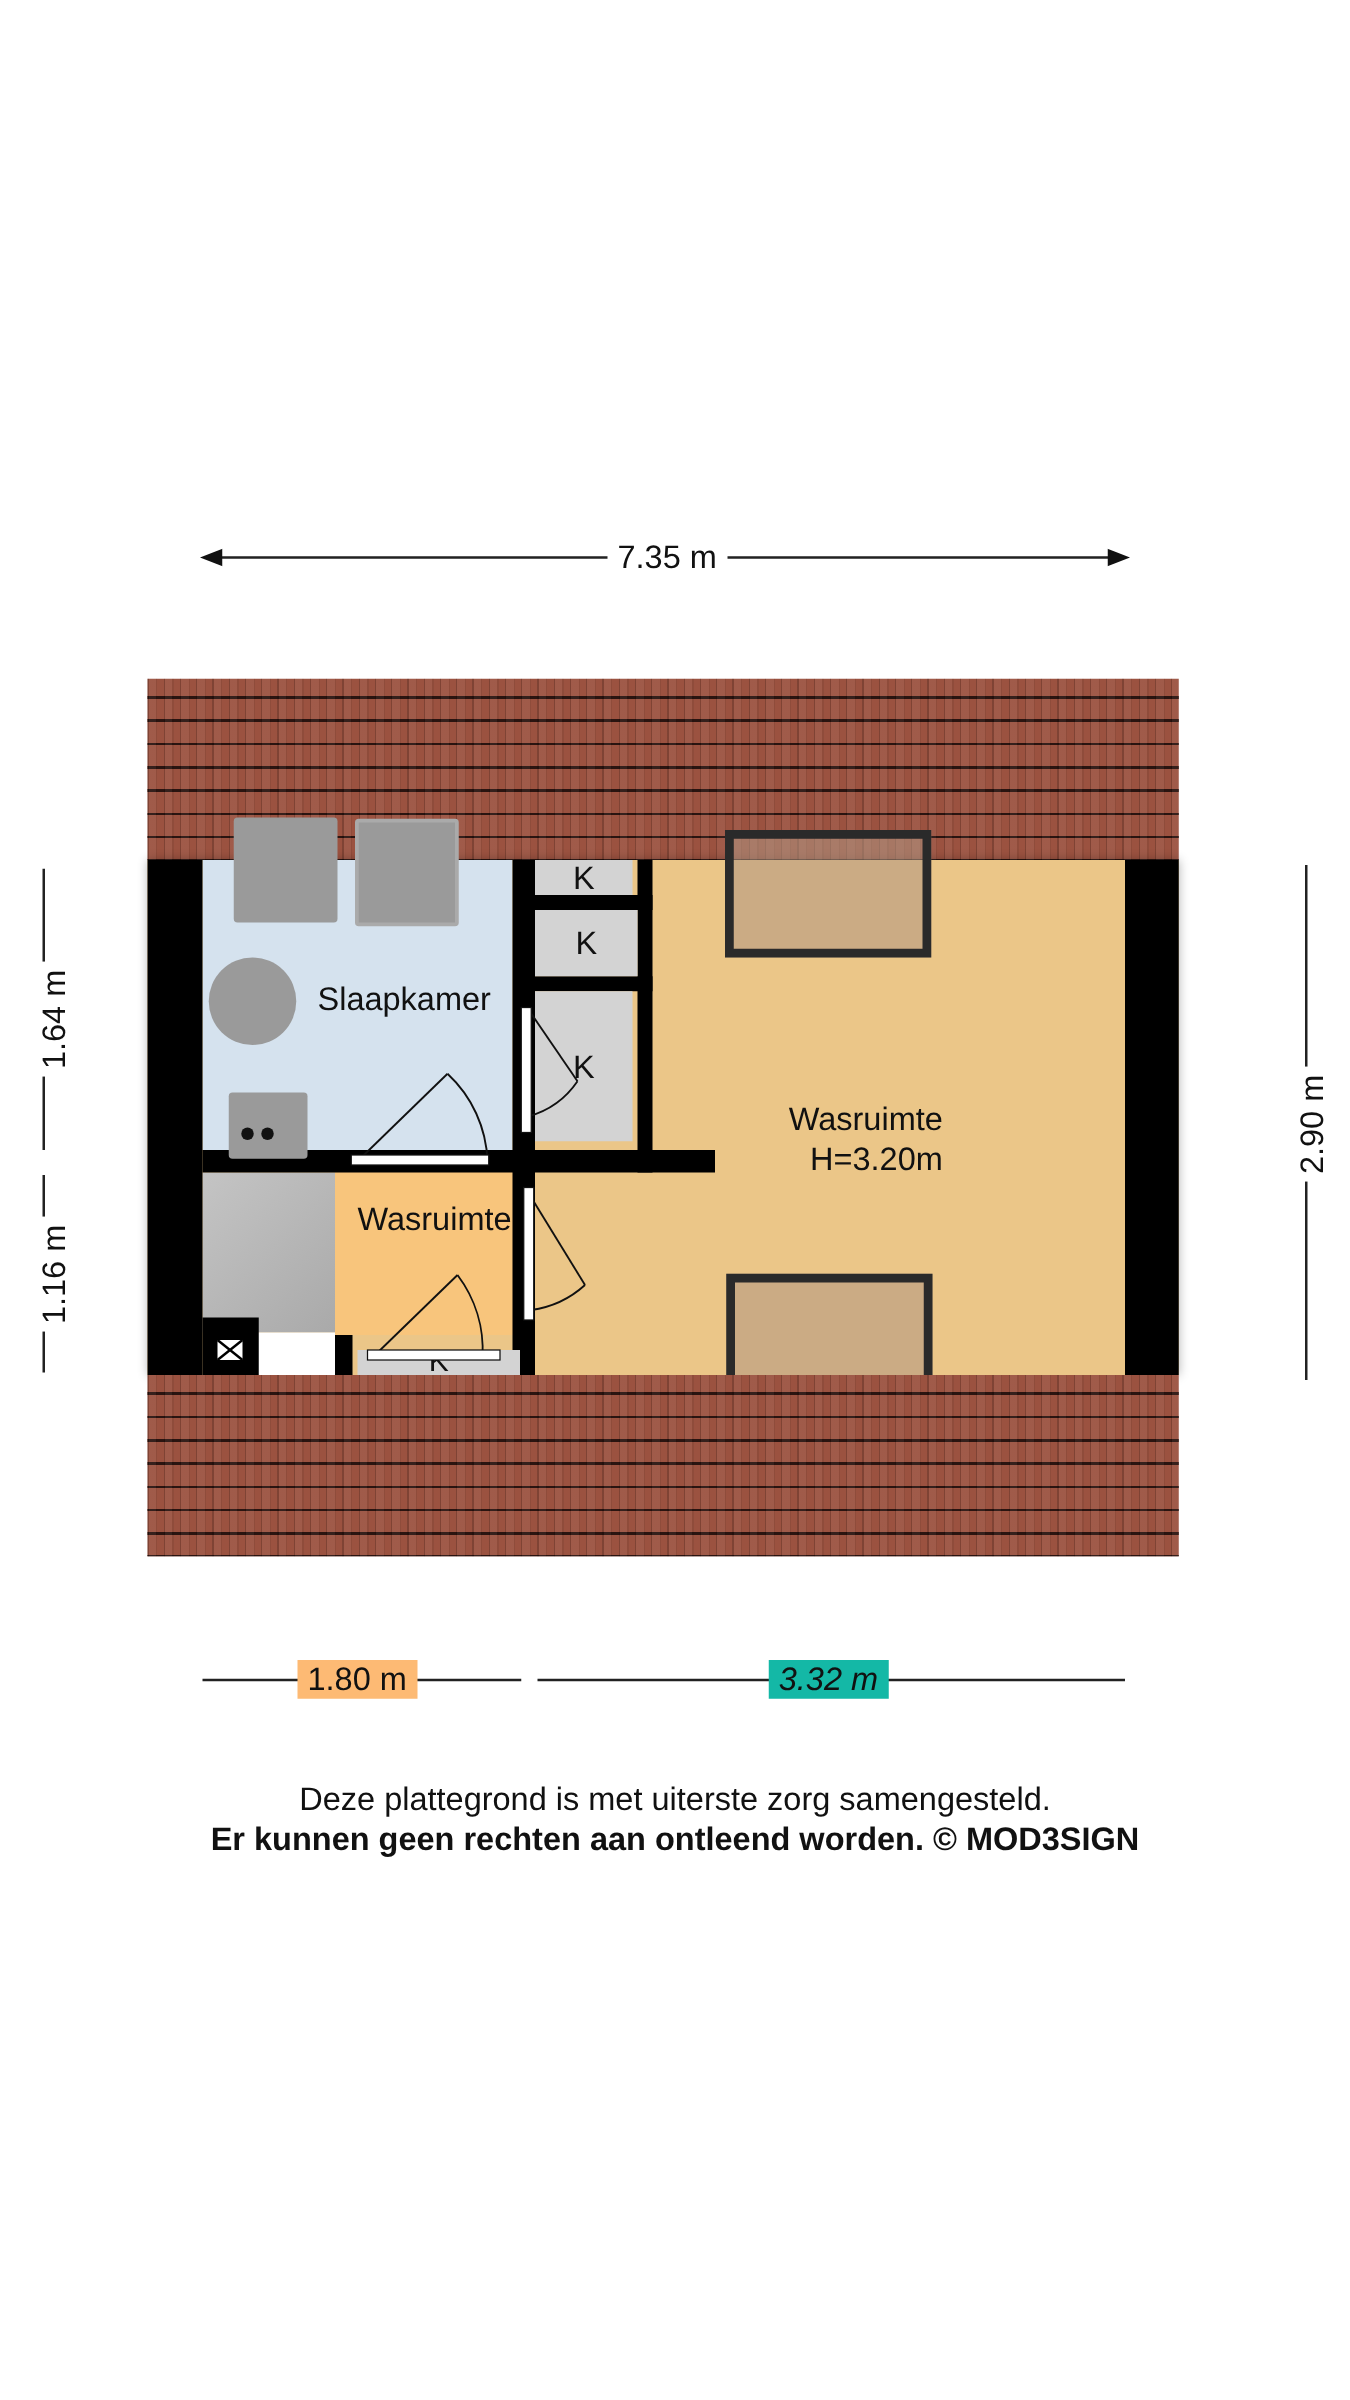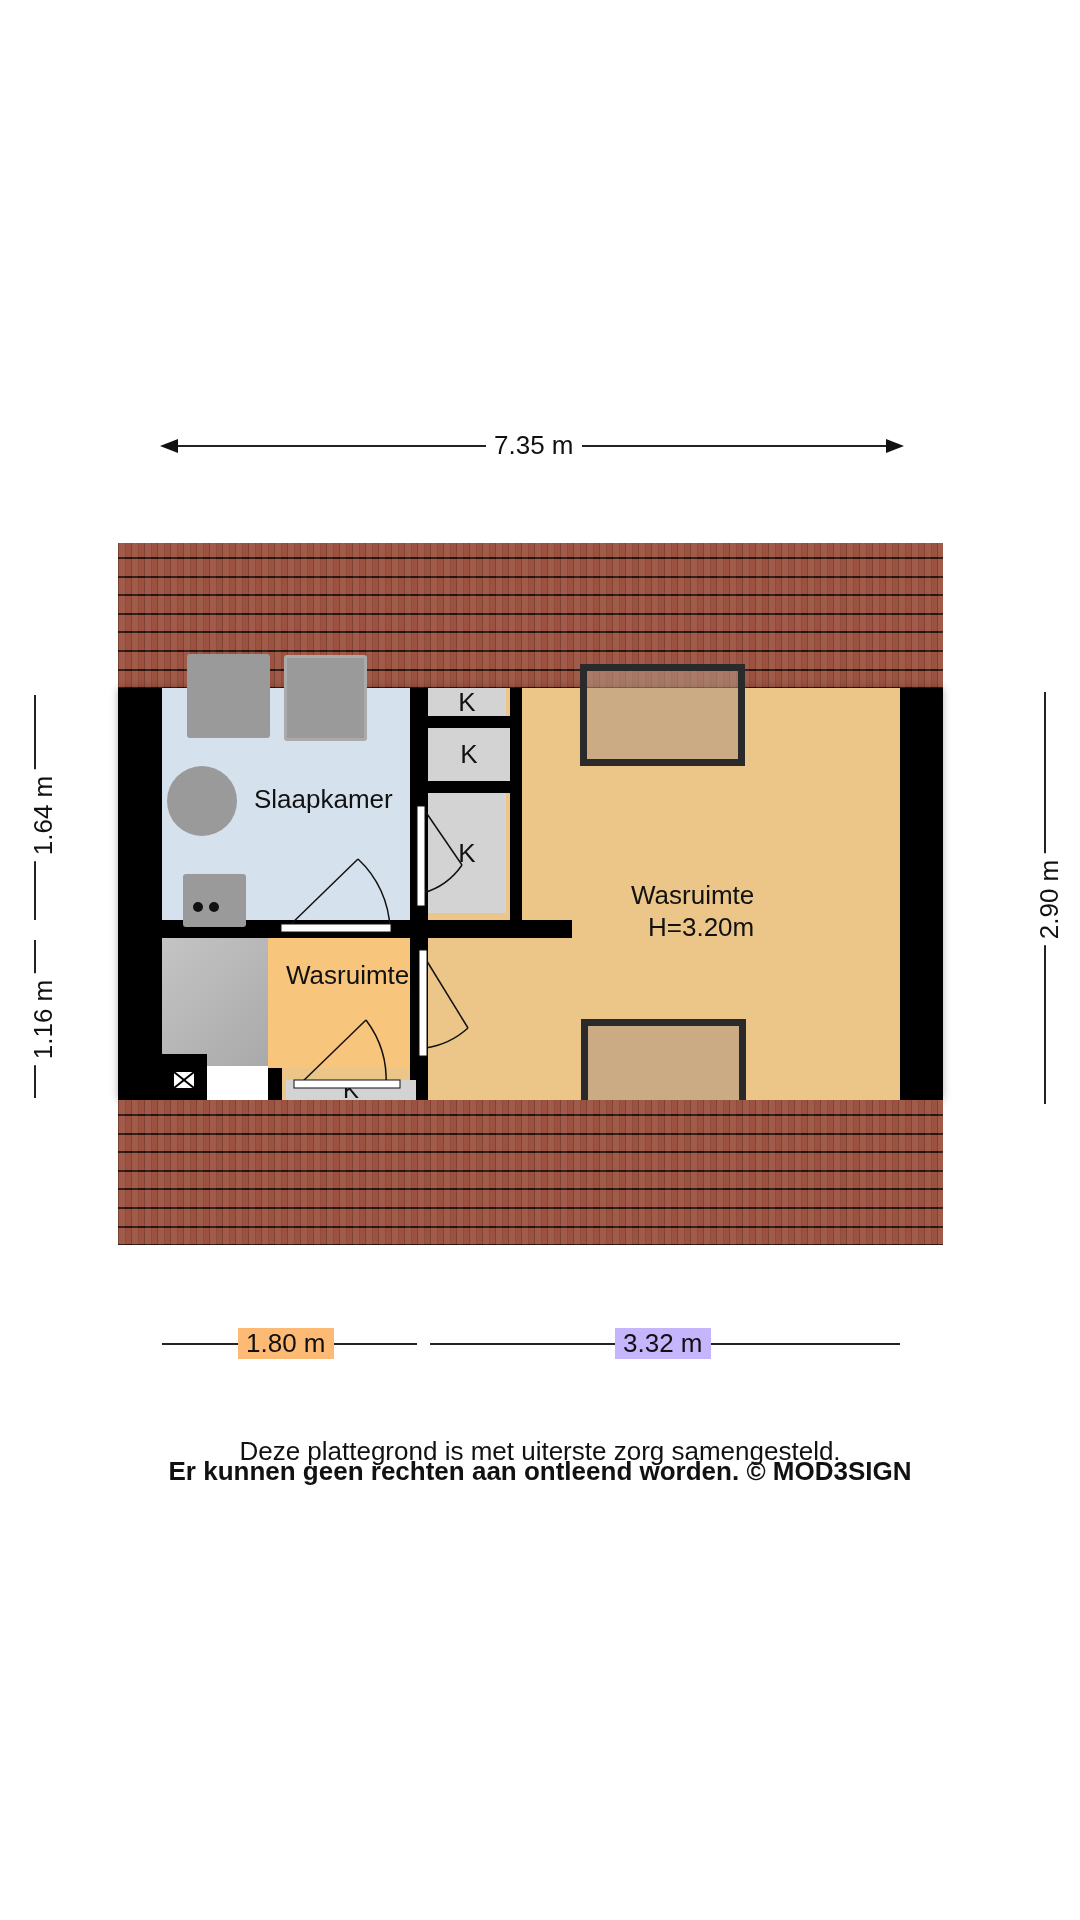--- a/index.html
+++ b/index.html
@@ -119,17 +119,17 @@
 
 <div>
   <div class="dim-v" style="left:1044px;top:692px;width:2px;height:412px;"></div>
   <span class="lbl" style="left:1004px;top:884px;transform:rotate(-90deg);background:#fff;padding:0 6px;">2.90 m</span>
 </div>
 
 <div>
   <div class="dim-h" style="left:162px;top:1343px;width:255px;"></div>
   <span class="lbl" style="left:238px;top:1328px;background:#fdba74;padding:0 8px;">1.80 m</span>
   <div class="dim-h" style="left:430px;top:1343px;width:470px;"></div>
-  <span class="lbl" style="left:615px;top:1328px;background:#c4b5fd;padding:0 8px;">3.32 m</span>
+  <span class="lbl" style="left:615px;top:1328px;background:#14b8a6;padding:0 8px;font-style:italic;">3.32 m</span>
 </div>
 
-<div class="footer" style="top:1423px;margin-top:12px;">Deze plattegrond is met uiterste zorg samengesteld.</div>
+<div class="footer" style="top:1423px;">Deze plattegrond is met uiterste zorg samengesteld.</div>
 <div class="footer" style="top:1455px;font-weight:bold;">Er kunnen geen rechten aan ontleend worden. © MOD3SIGN</div>
 
 </body></html>

